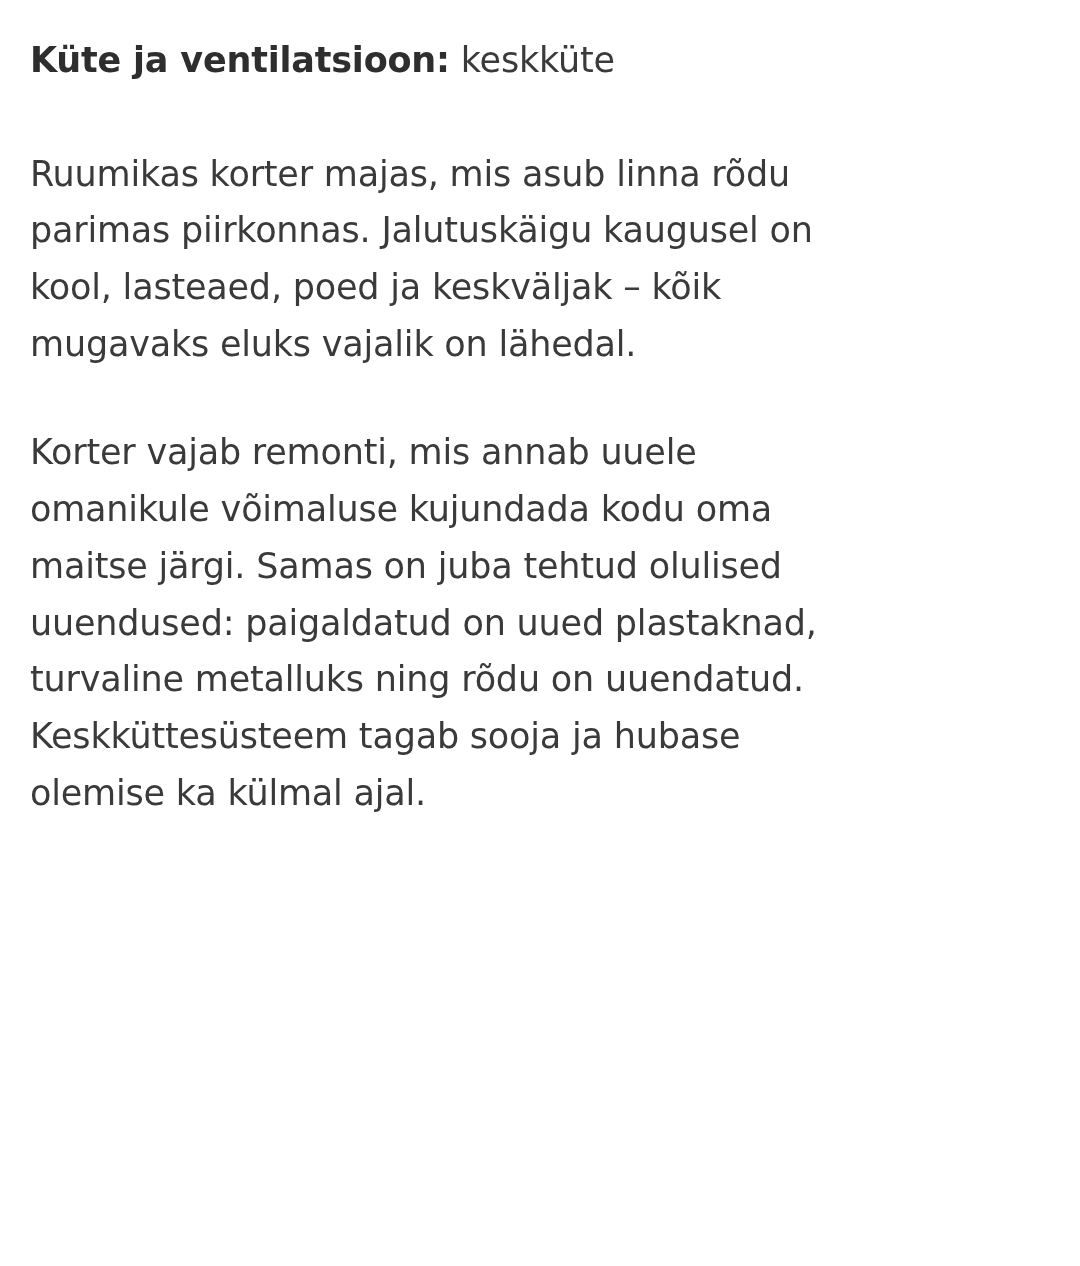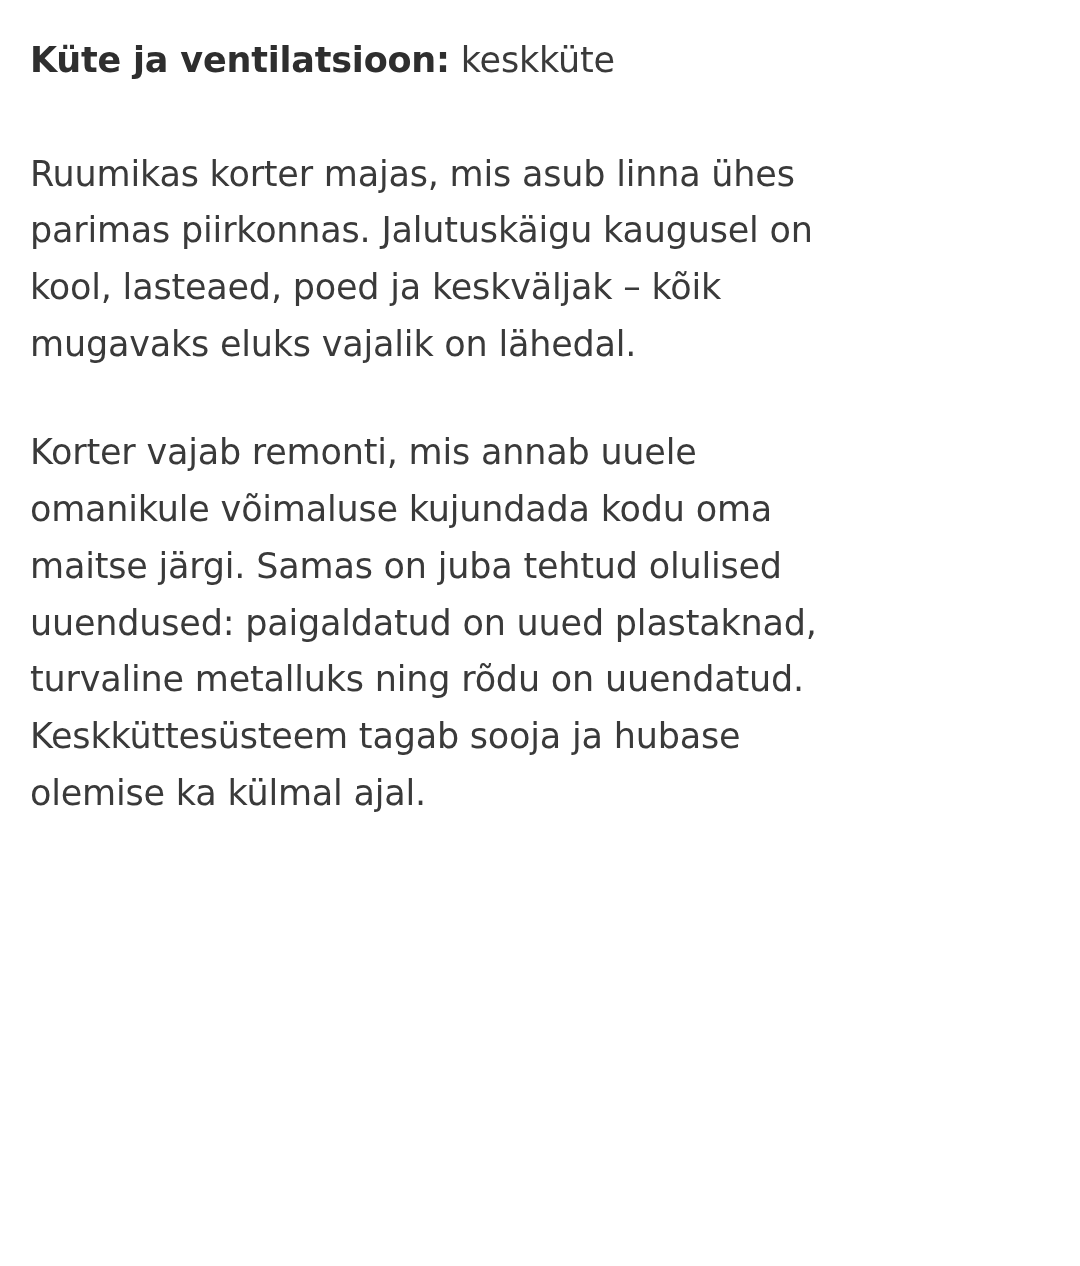--- a/index.html
+++ b/index.html
@@ -63,19 +63,19 @@
 
     <p class="spec-line">
       <span class="spec-label">Küte ja ventilatsioon:</span><span class="spec-value"> keskküte</span>
     </p>
 
 
   </div>
 
   <div class="gap-large"></div>
 
-  <p class="para">Ruumikas korter majas, mis asub linna ühes parimas piirkonnas. Jalutuskäigu kaugusel on kool, lasteaed, poed ja keskväljak – kõik mugavaks eluks vajalik on lähedal.</p>
+  <p class="para">Ruumikas korter majas, mis asub linna rõdu parimas piirkonnas. Jalutuskäigu kaugusel on kool, lasteaed, poed ja keskväljak – kõik mugavaks eluks vajalik on lähedal.</p>
 
   <div class="gap-medium"></div>
 
   <p class="para">Korter vajab remonti, mis annab uuele omanikule võimaluse kujundada kodu oma maitse järgi. Samas on juba tehtud olulised uuendused: paigaldatud on uued plastaknad, turvaline metalluks ning rõdu on uuendatud. Keskküttesüsteem tagab sooja ja hubase olemise ka külmal ajal.</p>
 
 </div>
 
 </body></html>

